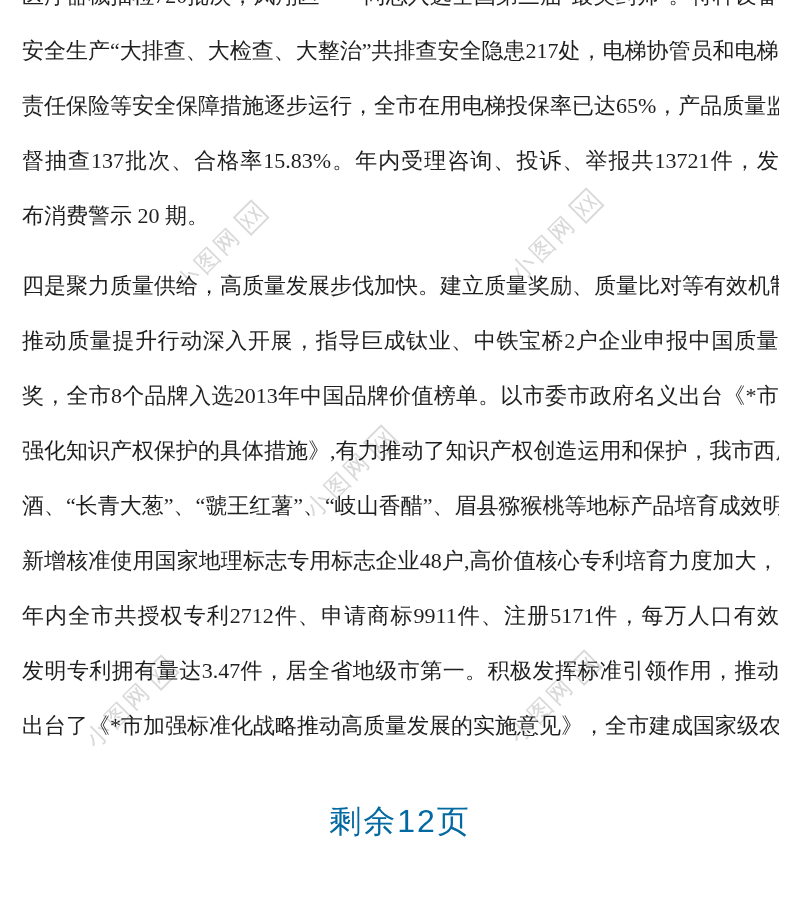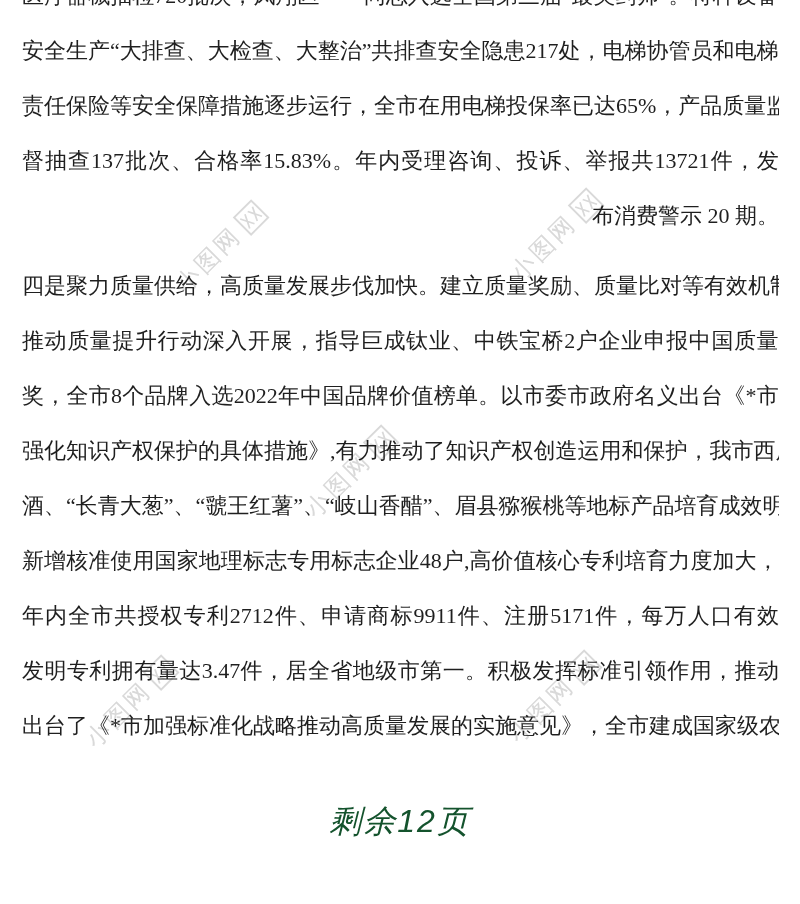--- a/index.html
+++ b/index.html
@@ -61,43 +61,42 @@
     font-size: 22px;
     overflow: hidden;
   }
   .line.flex-justify {
     display: flex;
     justify-content: space-between;
     align-items: center;
   }
   .line.plain {
     line-height: 55px;
-    text-align: right;
+    text-align: left;
     white-space: nowrap;
   }
   .line.para-start {
     margin-top: 15px;
   }
 
   
   .footer {
     position: absolute;
     left: 0;
     top: 800px;
     width: 100%;
     z-index: 1;
     display: flex;
     justify-content: center;
     align-items: center;
     gap: 60px;
-    color: #14532d;
+    color: #0369a1;
     font-size: 32px;
     font-family: "Liberation Sans", sans-serif;
     letter-spacing: 2px;
-    font-style: italic;
   }
 </style>
 </head>
 <body>
 
 <div class="page">
 
   <div class="watermark-layer">
     <div class="wm" style="left:163px; top:232px;">
       <span>小图网</span>
@@ -356,21 +355,21 @@
         <span>奖</span>
         <span>，</span>
         <span>全</span>
         <span>市</span>
         <span>8</span>
         <span>个</span>
         <span>品</span>
         <span>牌</span>
         <span>入</span>
         <span>选</span>
-        <span>2022</span>
+        <span>2013</span>
         <span>年</span>
         <span>中</span>
         <span>国</span>
         <span>品</span>
         <span>牌</span>
         <span>价</span>
         <span>值</span>
         <span>榜</span>
         <span>单</span>
         <span>。</span>

